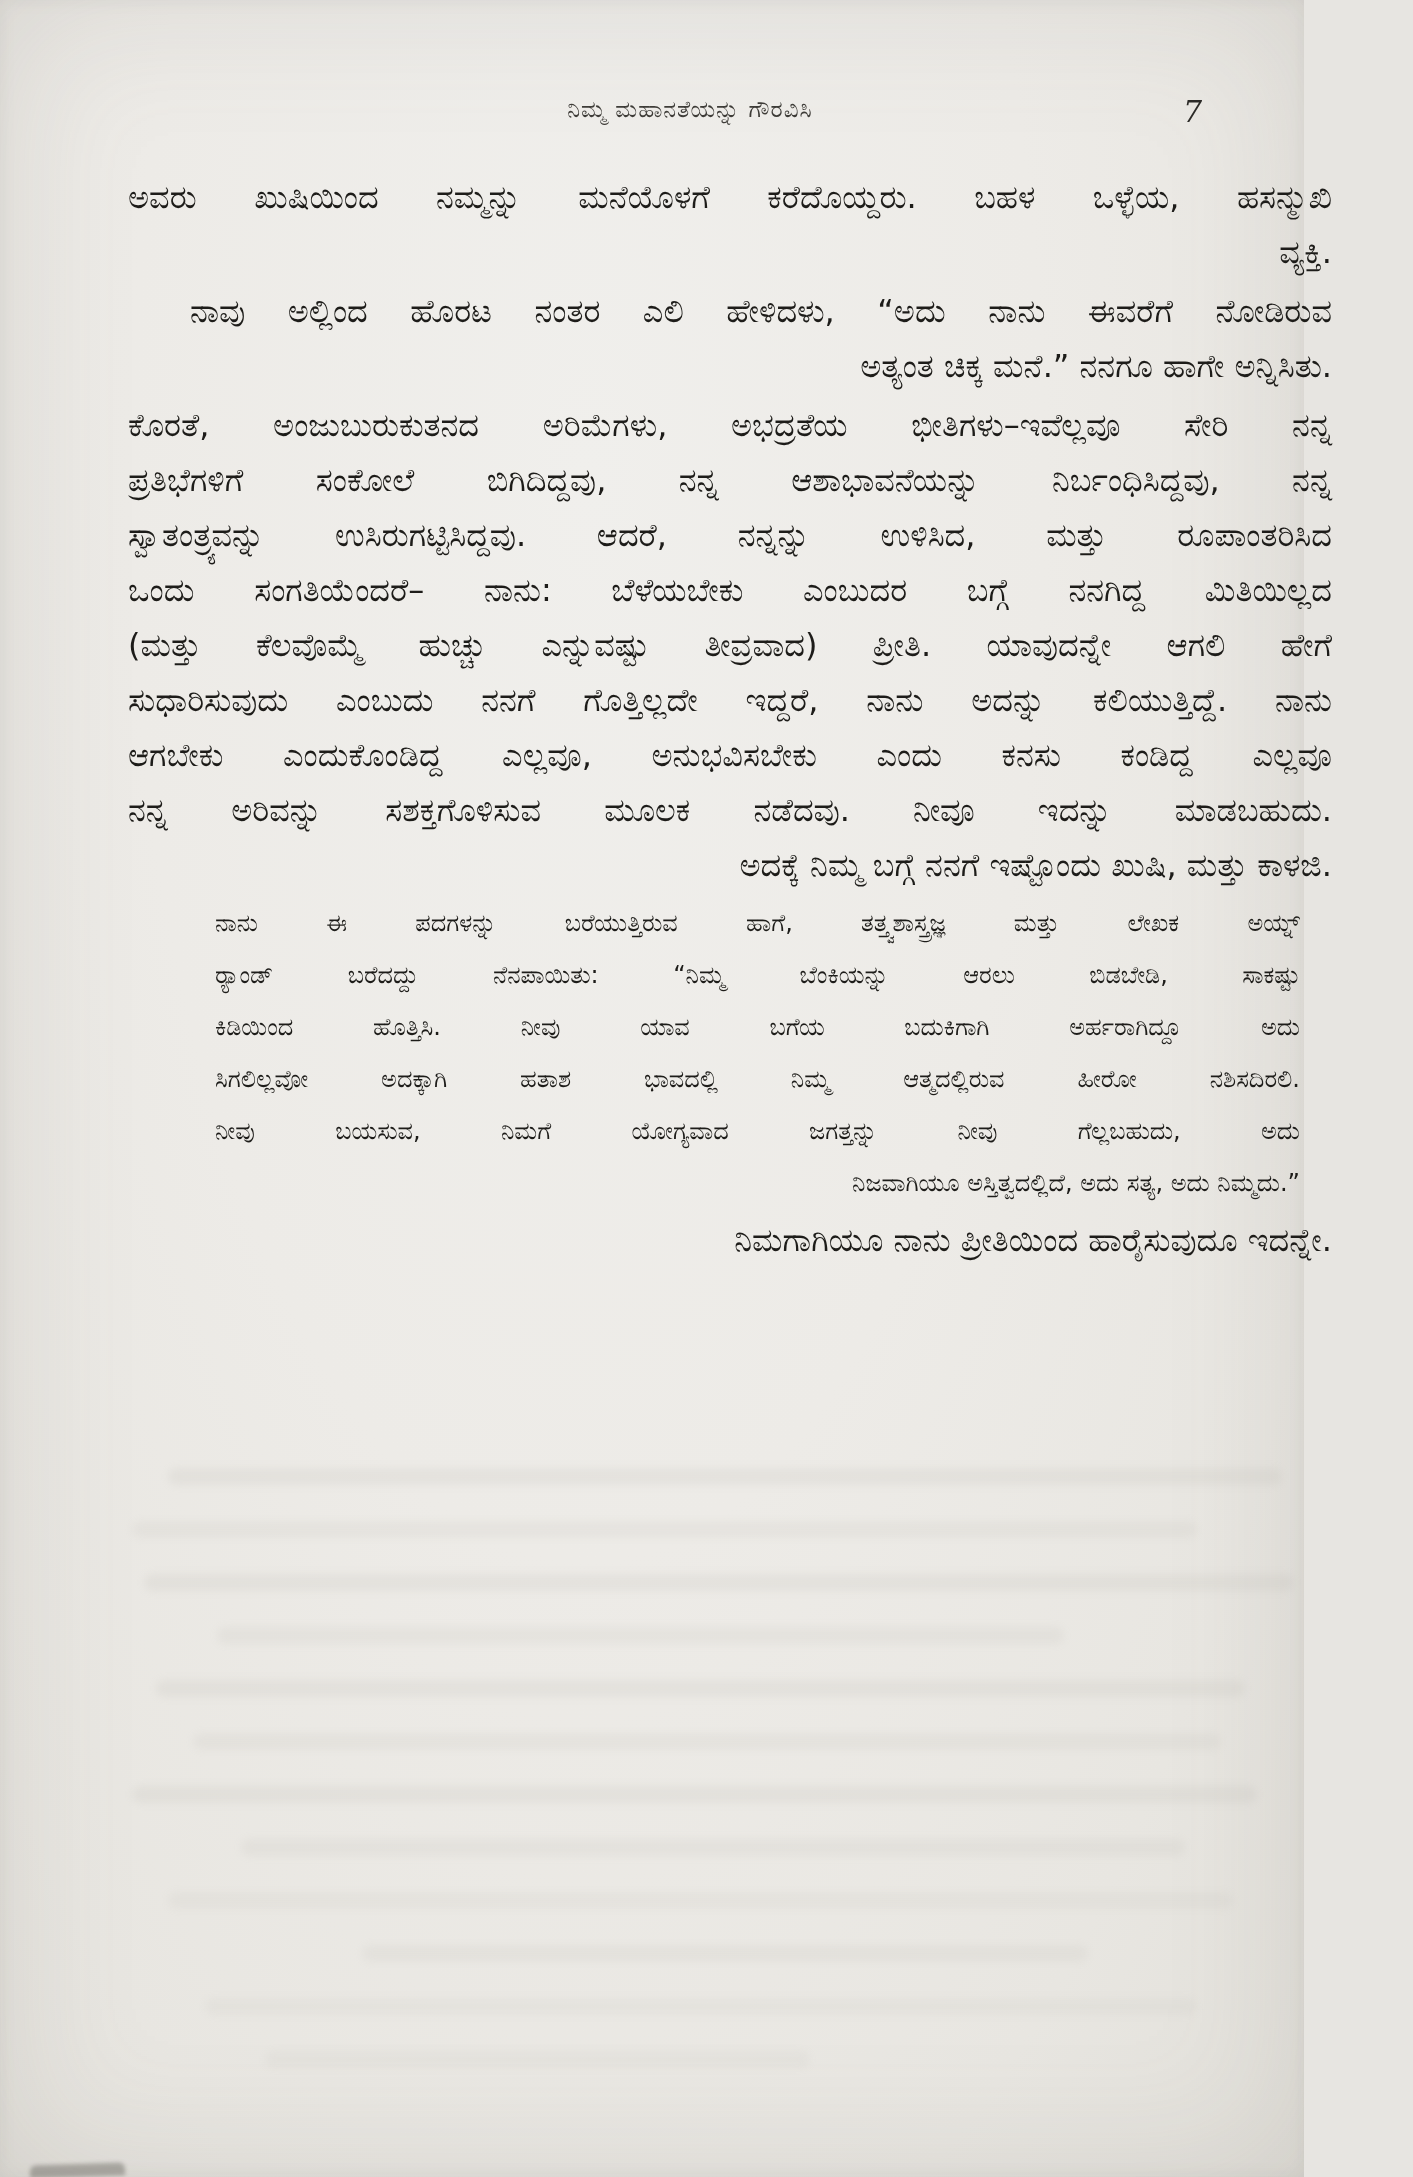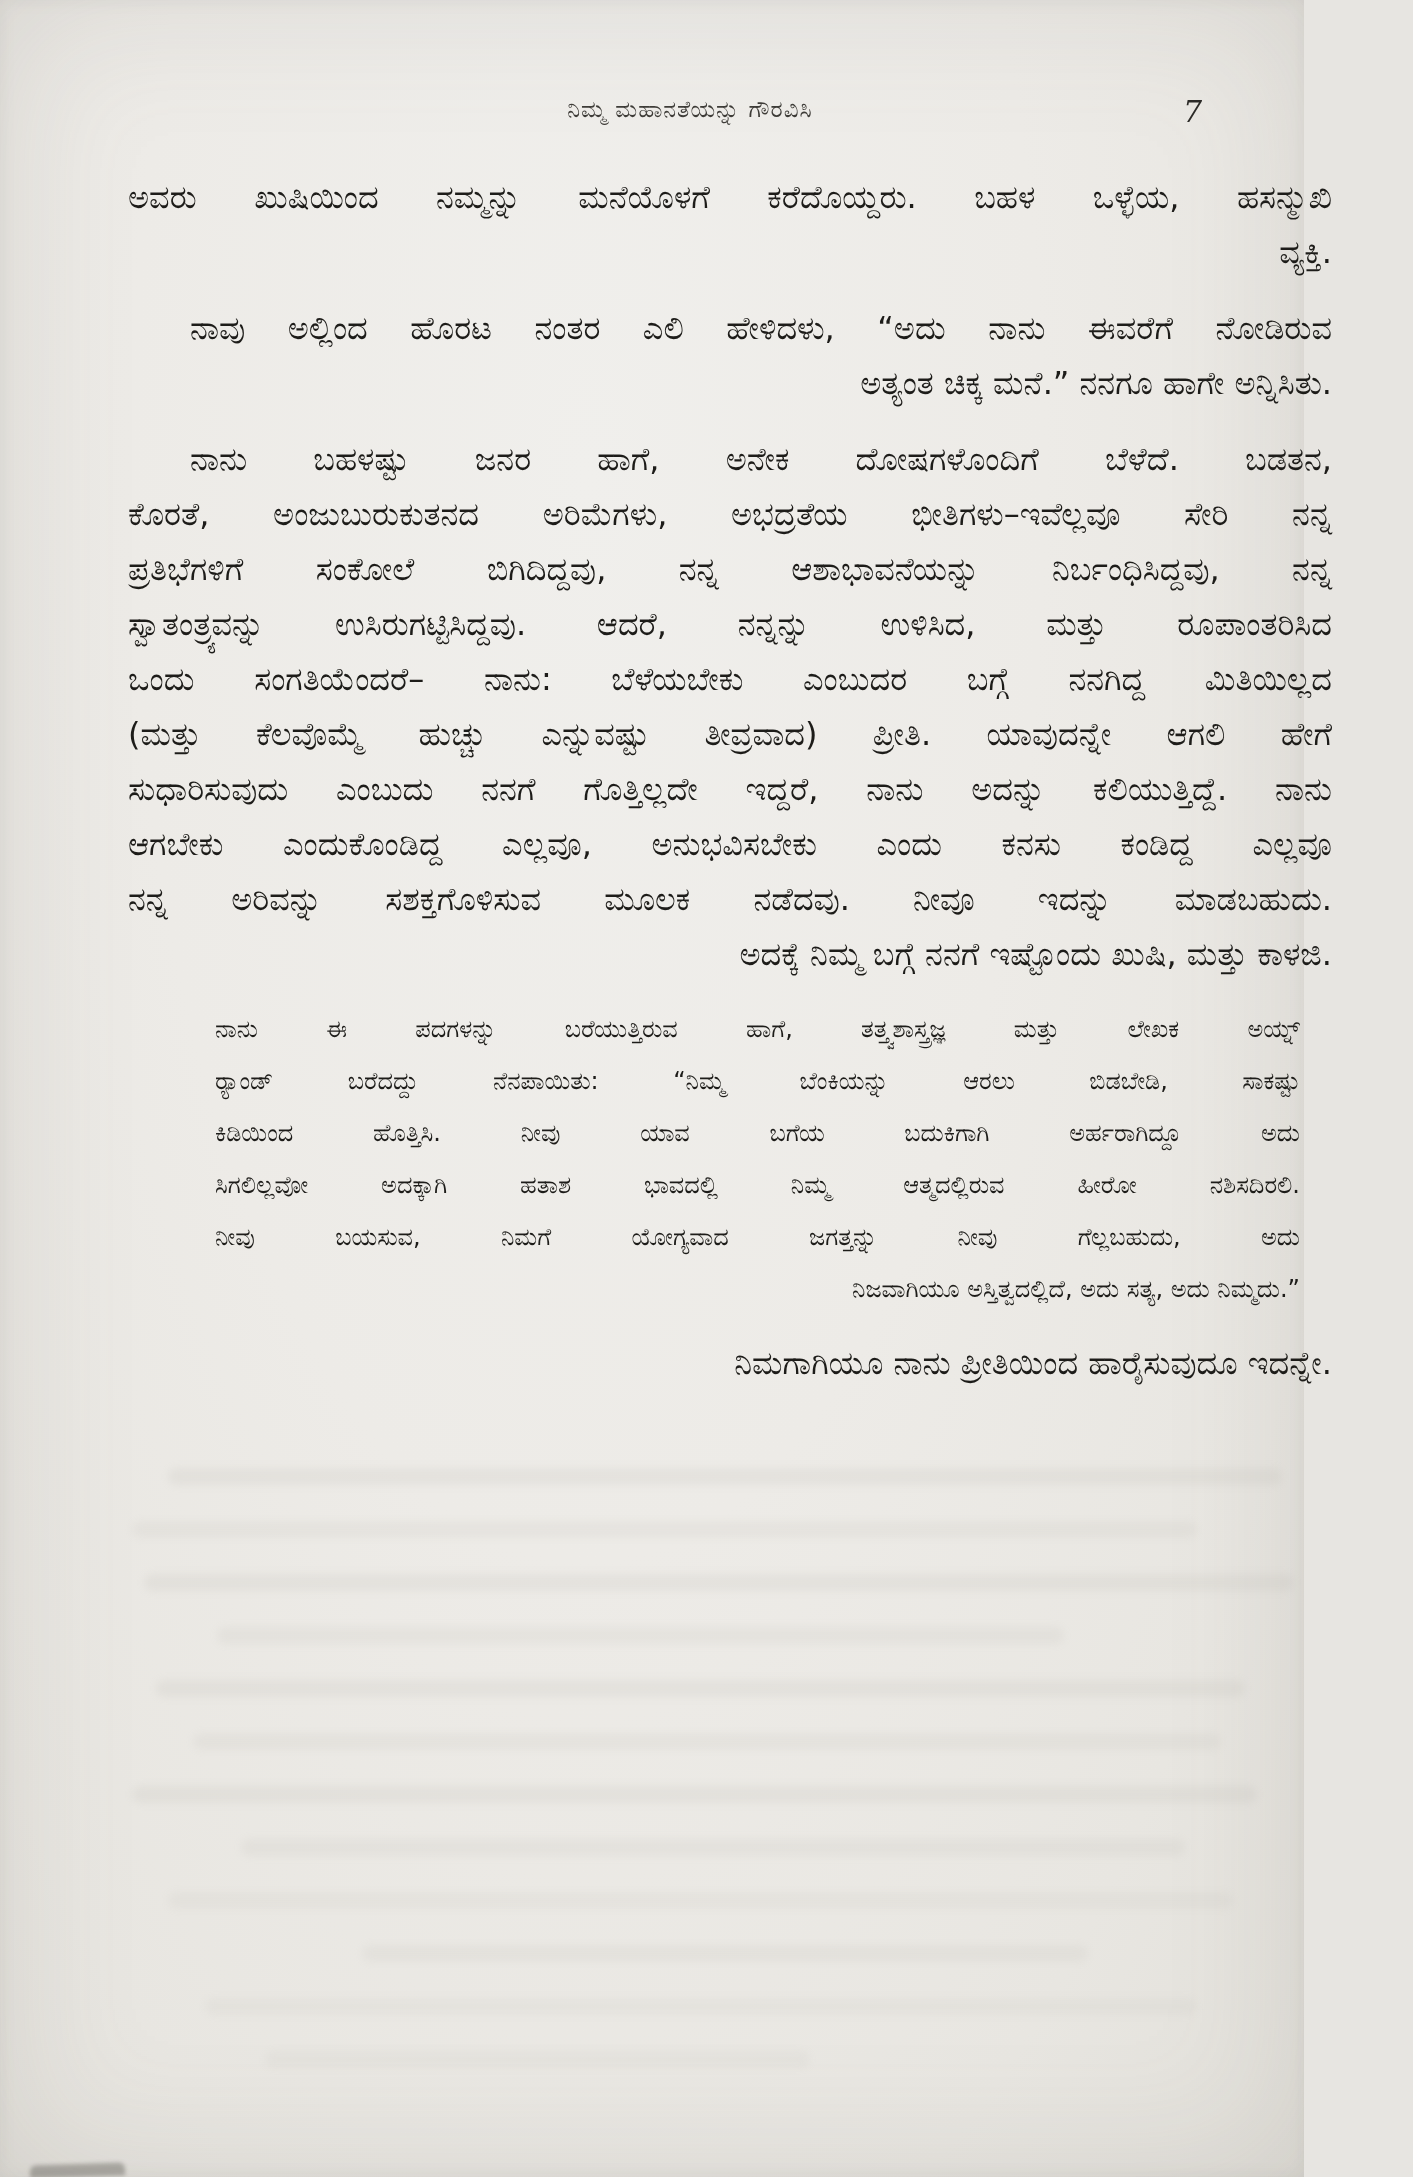--- a/index.html
+++ b/index.html
@@ -39,21 +39,21 @@
   }
   .content {
     position: absolute;
     top: 170px; left: 128px;
     width: 1204px;
     font-size: 32px;
     line-height: 55px;
     color: #1d1c19;
   }
   .para { margin: 0; }
-  .para + .para { margin-top: 21px; }
+  .para + .para { margin-top: 4px; }
   .line { text-align: right; }
   .line.j { text-align: justify; text-align-last: justify; }
   .line.ind { text-indent: 62px; }
   .quote-block {
     margin: 38px 32px 0 87px;
     font-size: 24px;
     line-height: 52px;
   }
   .closing-block { margin-top: 28px; }
   
@@ -110,21 +110,20 @@
       <div class="line j">ಅವರು ಖುಷಿಯಿಂದ ನಮ್ಮನ್ನು ಮನೆಯೊಳಗೆ ಕರೆದೊಯ್ದರು. ಬಹಳ ಒಳ್ಳೆಯ, ಹಸನ್ಮುಖಿ</div>
       <div class="line">ವ್ಯಕ್ತಿ.</div>
     </div>
 
     <div class="para">
       <div class="line j ind">ನಾವು ಅಲ್ಲಿಂದ ಹೊರಟ ನಂತರ ಎಲಿ ಹೇಳಿದಳು, “ಅದು ನಾನು ಈವರೆಗೆ ನೋಡಿರುವ</div>
       <div class="line">ಅತ್ಯಂತ ಚಿಕ್ಕ ಮನೆ.” ನನಗೂ ಹಾಗೇ ಅನ್ನಿಸಿತು.</div>
     </div>
 
     <div class="para">
-      <div class="line j ind">ನಾನು ಬಹಳಷ್ಟು ಜನರ ಹಾಗೆ, ಅನೇಕ ದೋಷಗಳೊಂದಿಗೆ ಬೆಳೆದೆ. ಬಡತನ,</div>
       <div class="line j">ಕೊರತೆ, ಅಂಜುಬುರುಕುತನದ ಅರಿಮೆಗಳು, ಅಭದ್ರತೆಯ ಭೀತಿಗಳು–ಇವೆಲ್ಲವೂ ಸೇರಿ ನನ್ನ</div>
       <div class="line j">ಪ್ರತಿಭೆಗಳಿಗೆ ಸಂಕೋಲೆ ಬಿಗಿದಿದ್ದವು, ನನ್ನ ಆಶಾಭಾವನೆಯನ್ನು ನಿರ್ಬಂಧಿಸಿದ್ದವು, ನನ್ನ</div>
       <div class="line j">ಸ್ವಾತಂತ್ರ್ಯವನ್ನು ಉಸಿರುಗಟ್ಟಿಸಿದ್ದವು. ಆದರೆ, ನನ್ನನ್ನು ಉಳಿಸಿದ, ಮತ್ತು ರೂಪಾಂತರಿಸಿದ</div>
       <div class="line j">ಒಂದು ಸಂಗತಿಯೆಂದರೆ– ನಾನು: ಬೆಳೆಯಬೇಕು ಎಂಬುದರ ಬಗ್ಗೆ ನನಗಿದ್ದ ಮಿತಿಯಿಲ್ಲದ</div>
       <div class="line j">(ಮತ್ತು ಕೆಲವೊಮ್ಮೆ ಹುಚ್ಚು ಎನ್ನುವಷ್ಟು ತೀವ್ರವಾದ) ಪ್ರೀತಿ. ಯಾವುದನ್ನೇ ಆಗಲಿ ಹೇಗೆ</div>
       <div class="line j">ಸುಧಾರಿಸುವುದು ಎಂಬುದು ನನಗೆ ಗೊತ್ತಿಲ್ಲದೇ ಇದ್ದರೆ, ನಾನು ಅದನ್ನು ಕಲಿಯುತ್ತಿದ್ದೆ. ನಾನು</div>
       <div class="line j">ಆಗಬೇಕು ಎಂದುಕೊಂಡಿದ್ದ ಎಲ್ಲವೂ, ಅನುಭವಿಸಬೇಕು ಎಂದು ಕನಸು ಕಂಡಿದ್ದ ಎಲ್ಲವೂ</div>
       <div class="line j">ನನ್ನ ಅರಿವನ್ನು ಸಶಕ್ತಗೊಳಿಸುವ ಮೂಲಕ ನಡೆದವು. ನೀವೂ ಇದನ್ನು ಮಾಡಬಹುದು.</div>
       <div class="line">ಅದಕ್ಕೆ ನಿಮ್ಮ ಬಗ್ಗೆ ನನಗೆ ಇಷ್ಟೊಂದು ಖುಷಿ, ಮತ್ತು ಕಾಳಜಿ.</div>
     </div>

